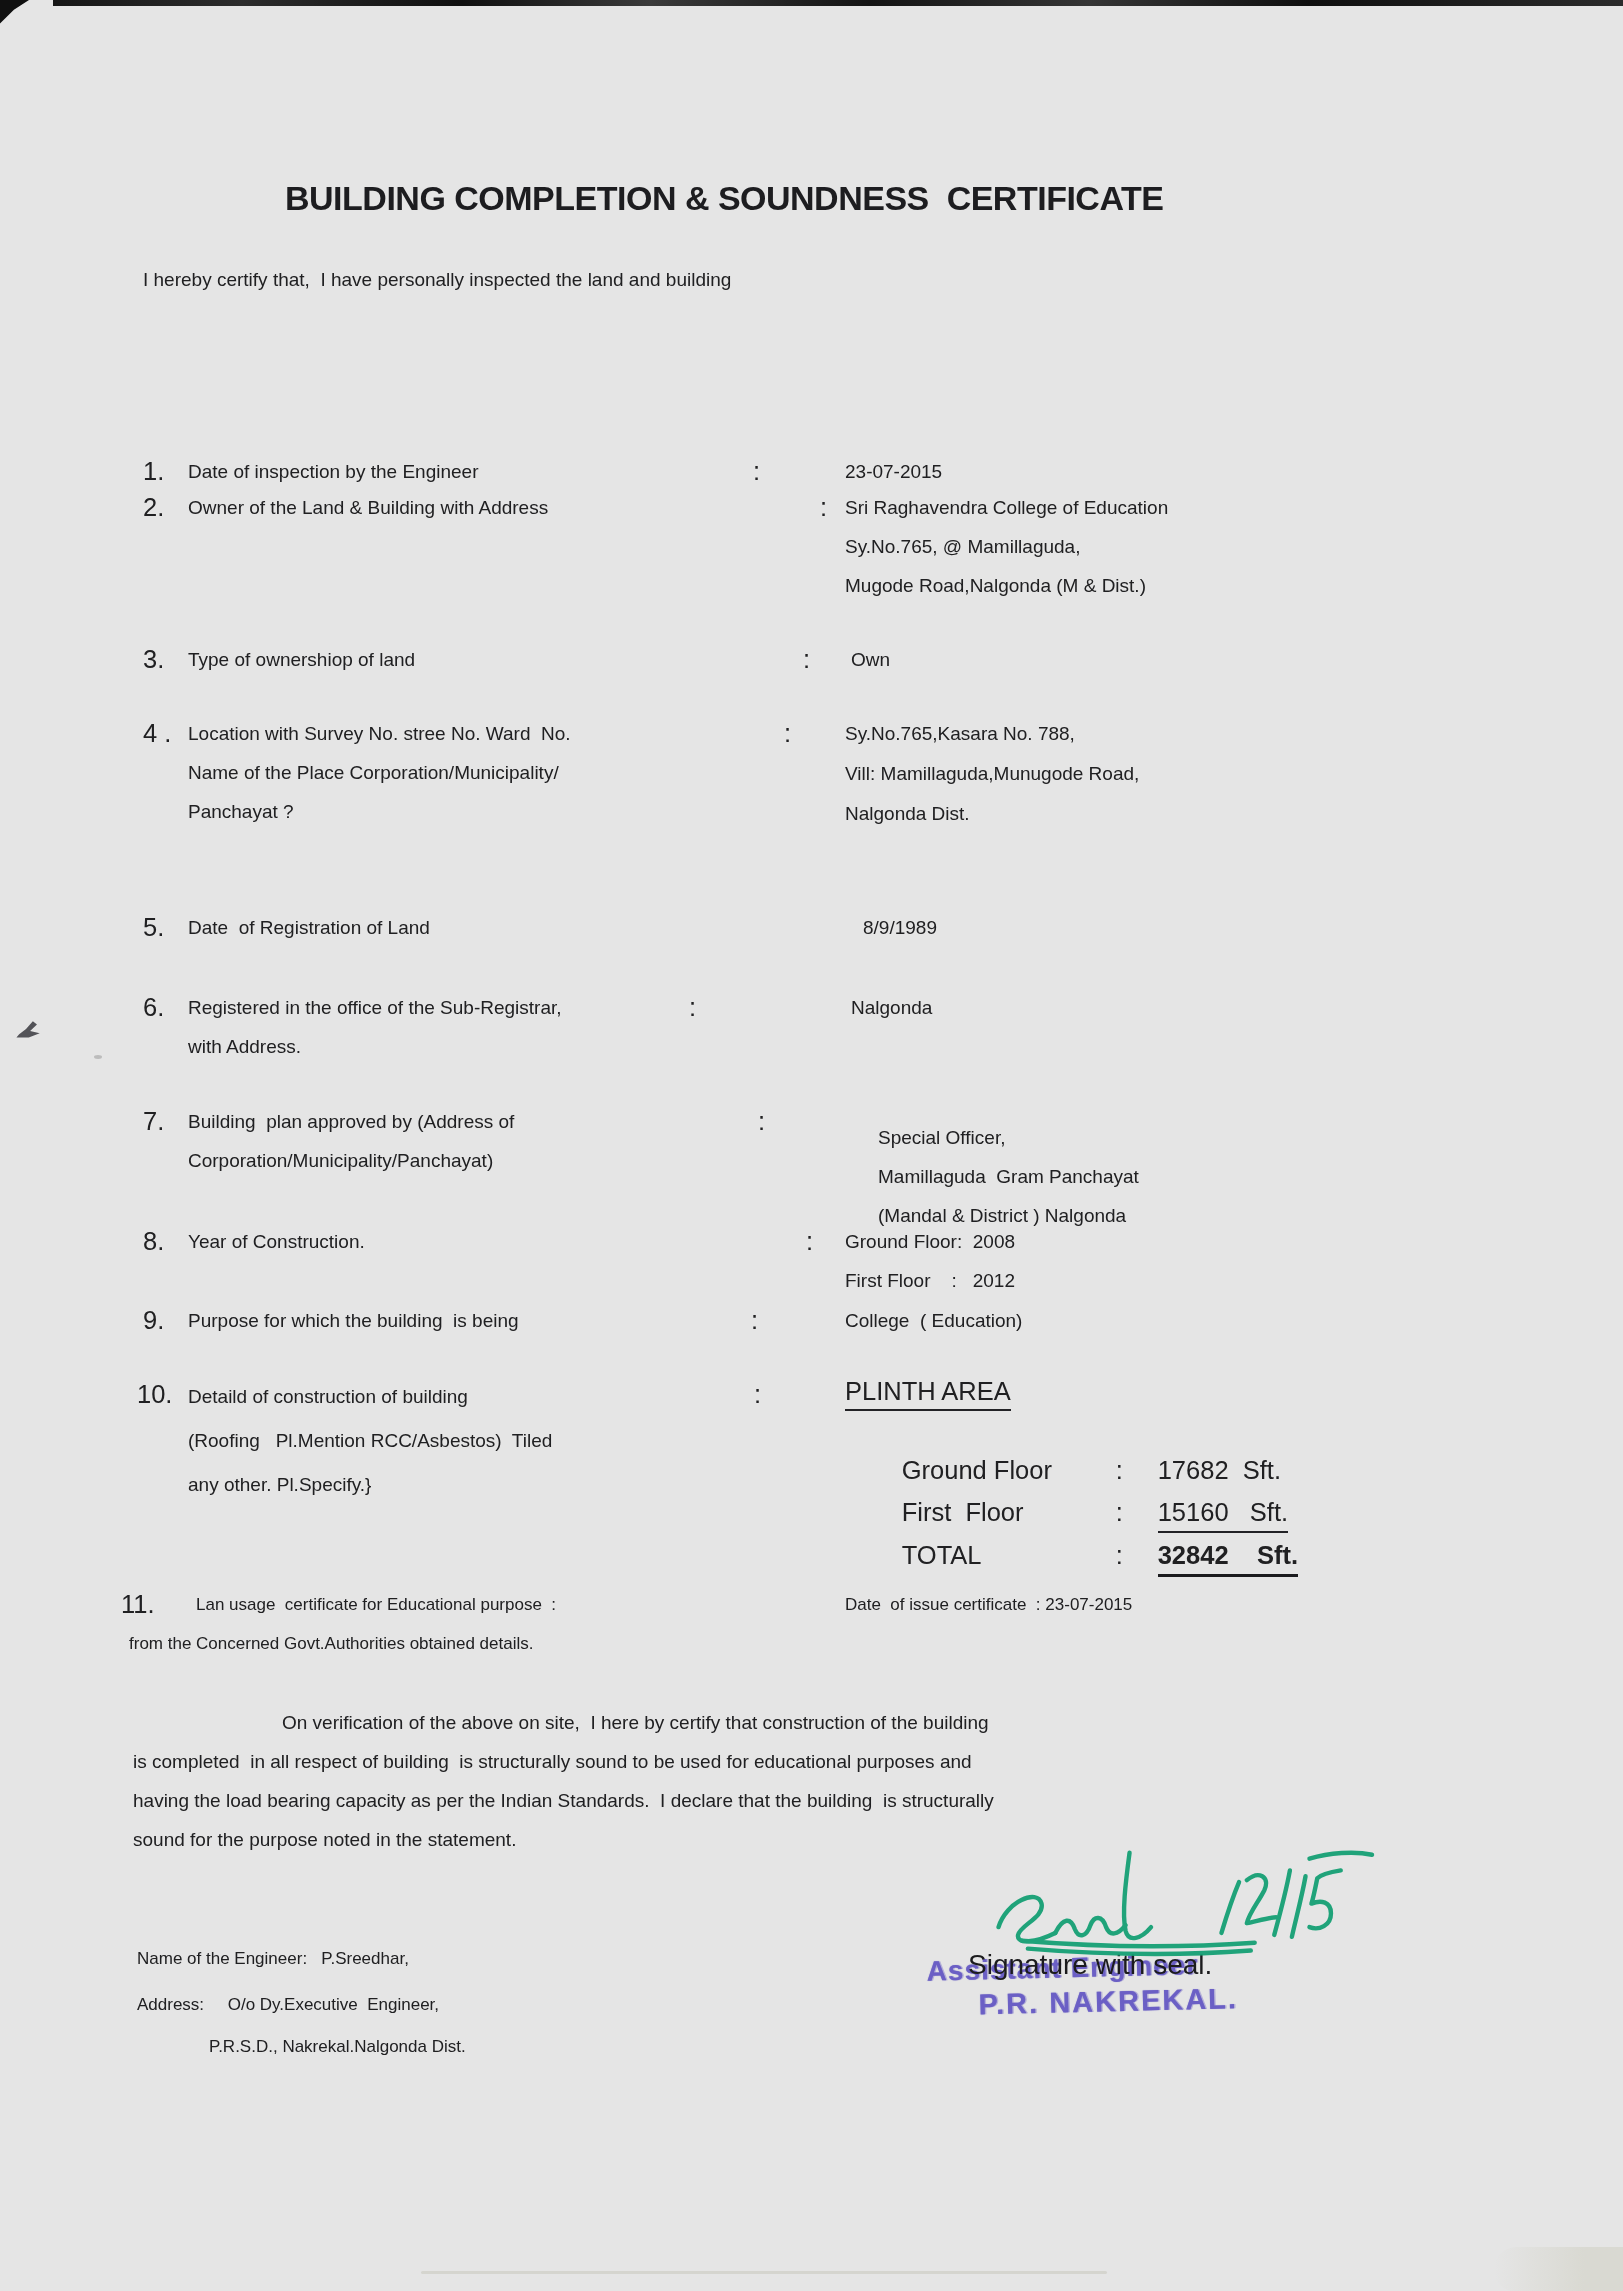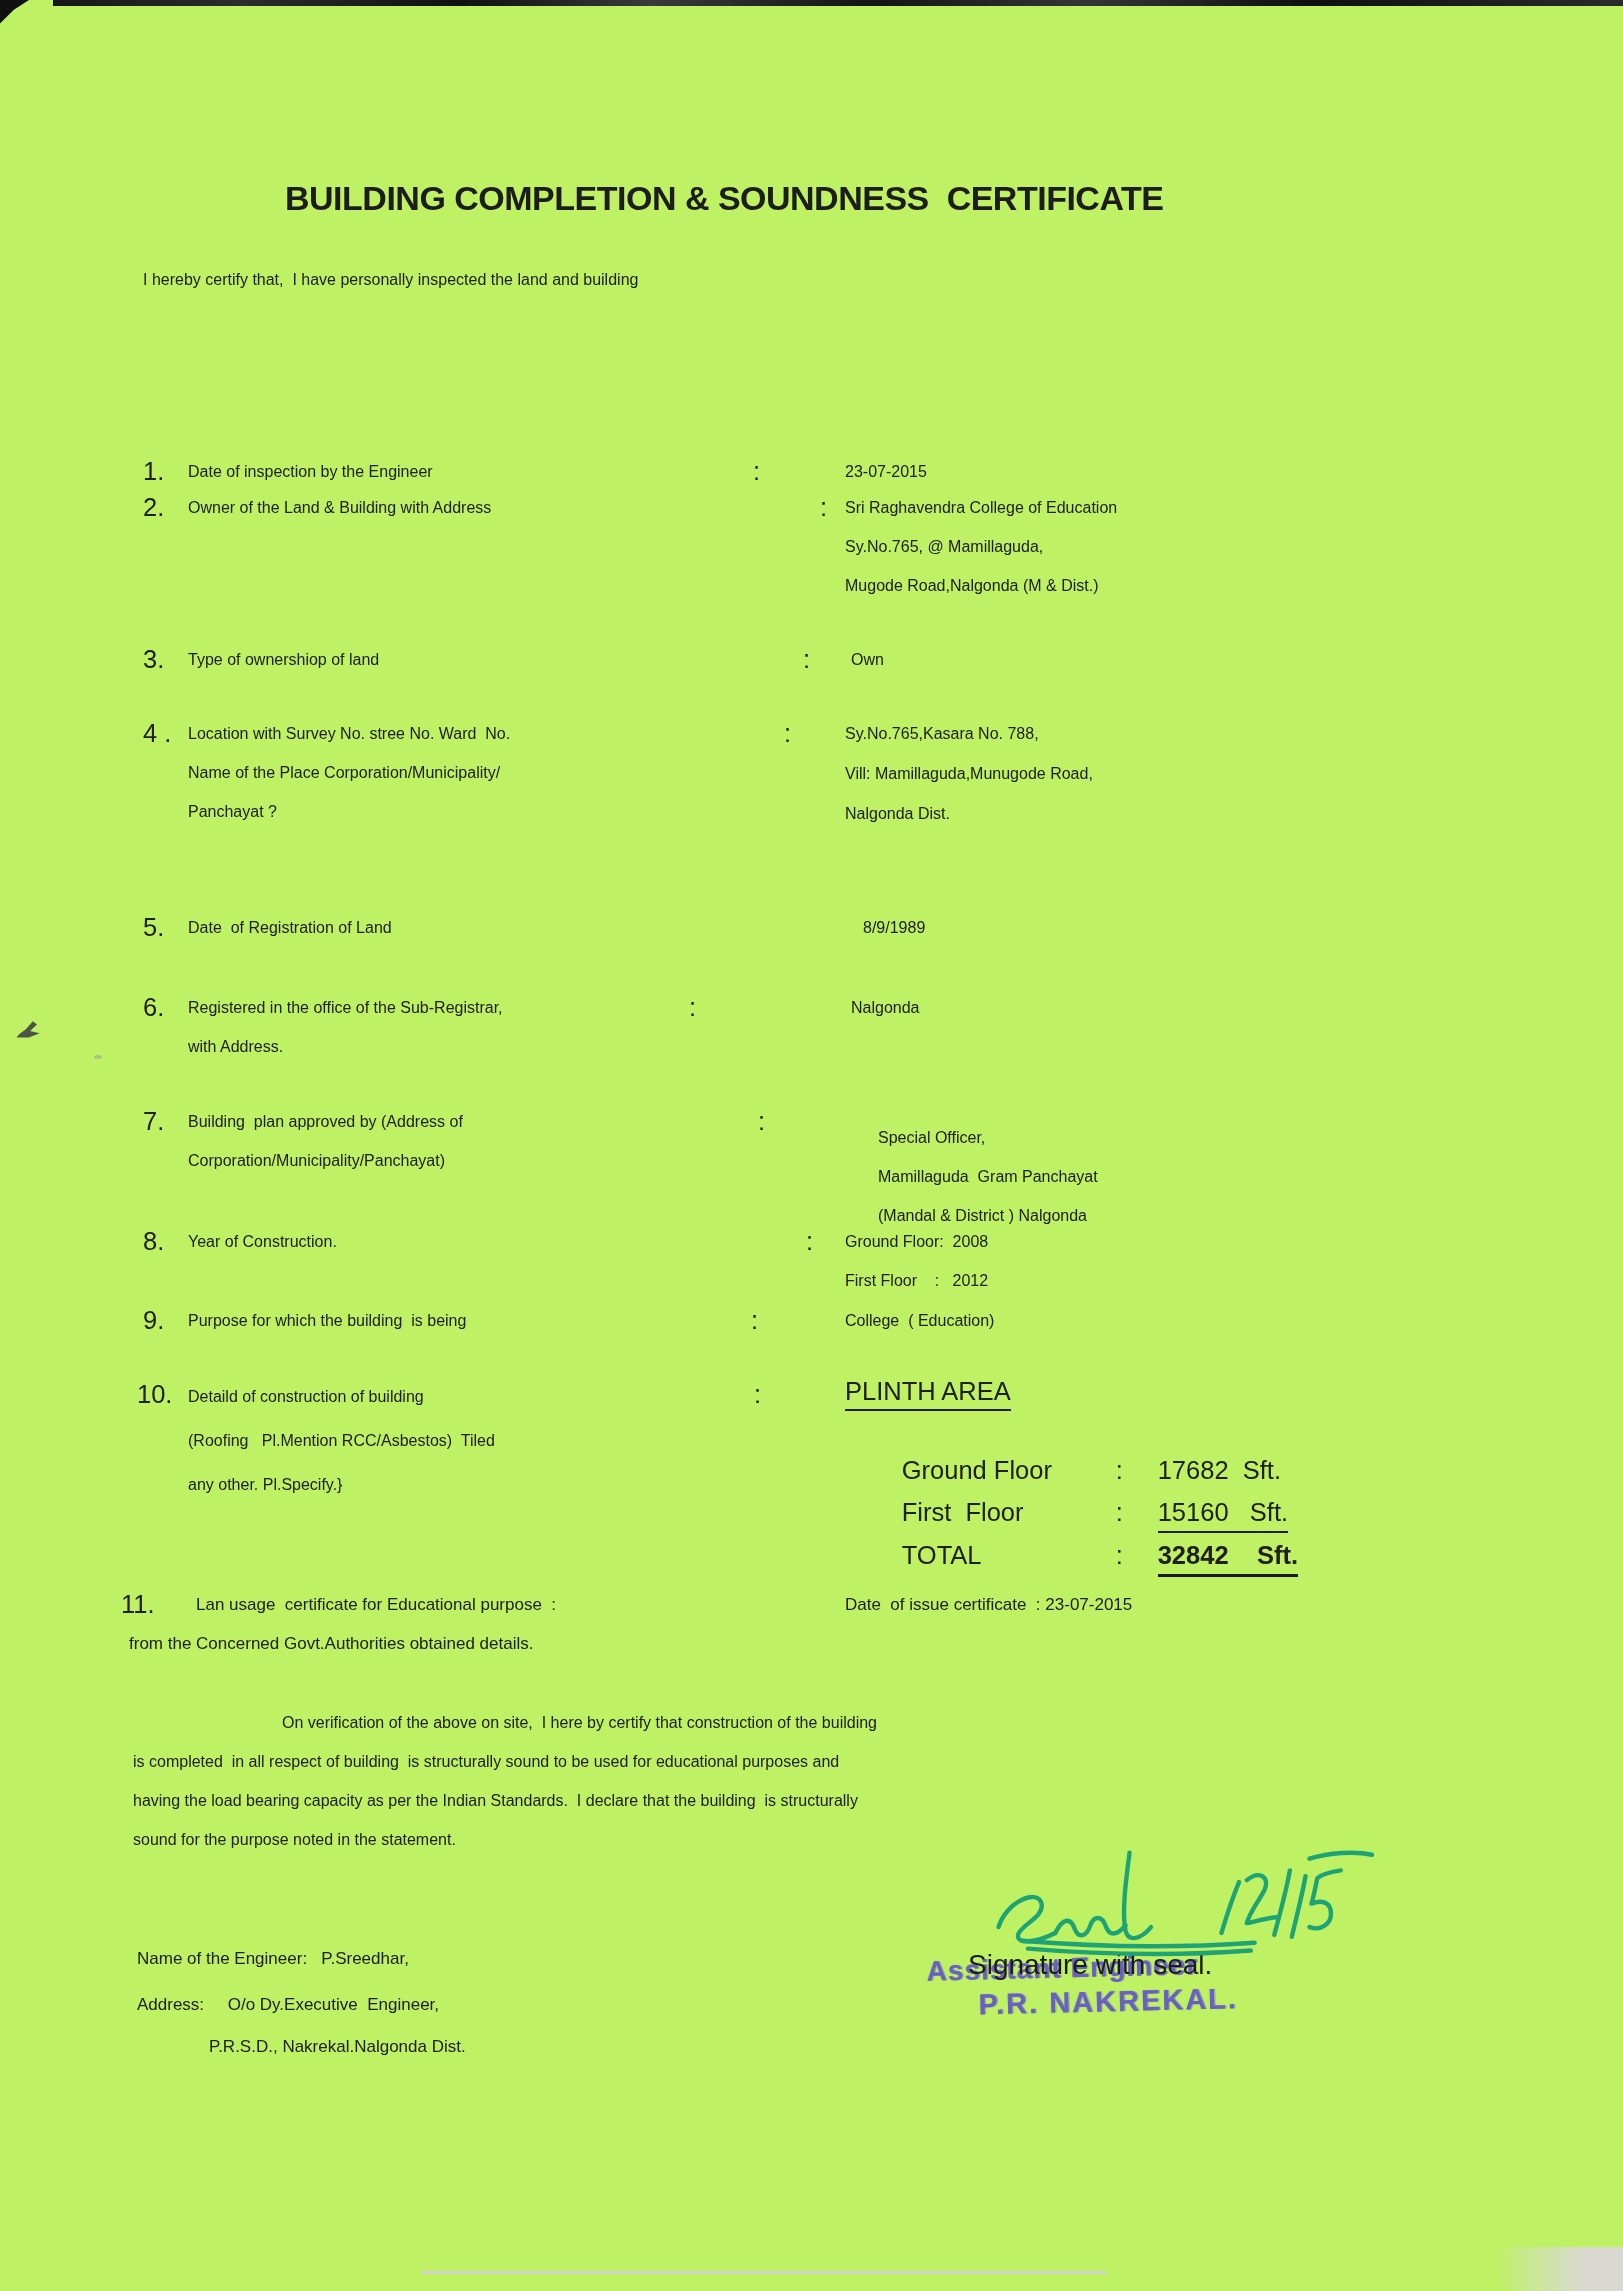--- a/index.html
+++ b/index.html
@@ -1,26 +1,26 @@
 <!DOCTYPE html>
 <html><head>
 <meta charset="utf-8">
 <style>
   html,body { margin:0; padding:0; background:#9a9a9a; }
   .page {
     position:relative;
     width:1623px; height:2292px;
     margin:0 auto;
-    background:#bef264;
+    background:#e5e5e5;
     font-family:"Liberation Sans", sans-serif;
     color:#202022;
     overflow:hidden;
   }
   
-  .ln { white-space:pre; font-size:16px; line-height:39px; }
+  .ln { white-space:pre; font-size:19px; line-height:39px; }
   .stack { position:absolute; }
   .one { position:absolute; white-space:pre; font-size:17px; line-height:39px; }
   .lh41 .ln { line-height:40px; }
   .lh45 .ln { line-height:44px; }
 
   .title {
     position:absolute; left:285px; top:179px;
     font-size:34px; font-weight:700; letter-spacing:-0.5px;
     white-space:pre; color:#1d1d20;
   }

